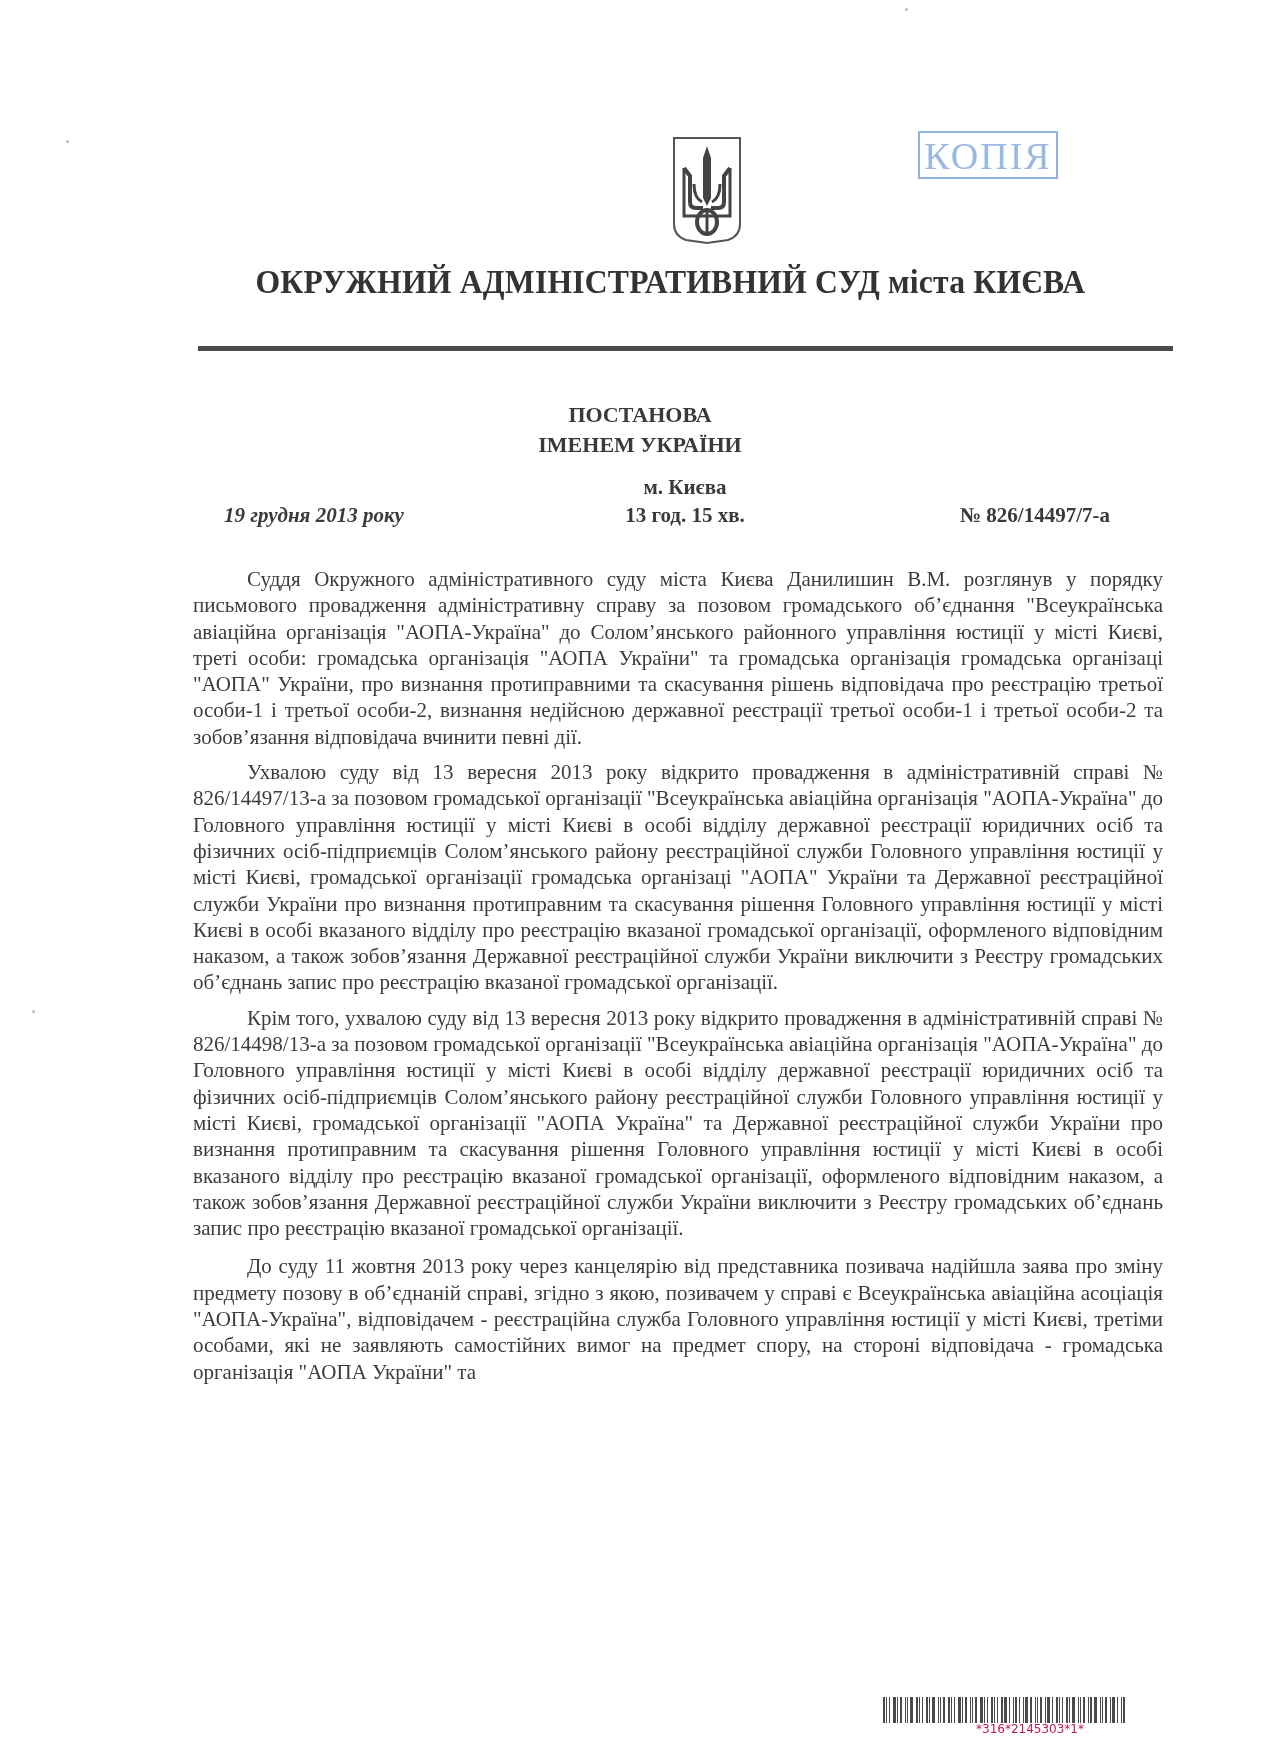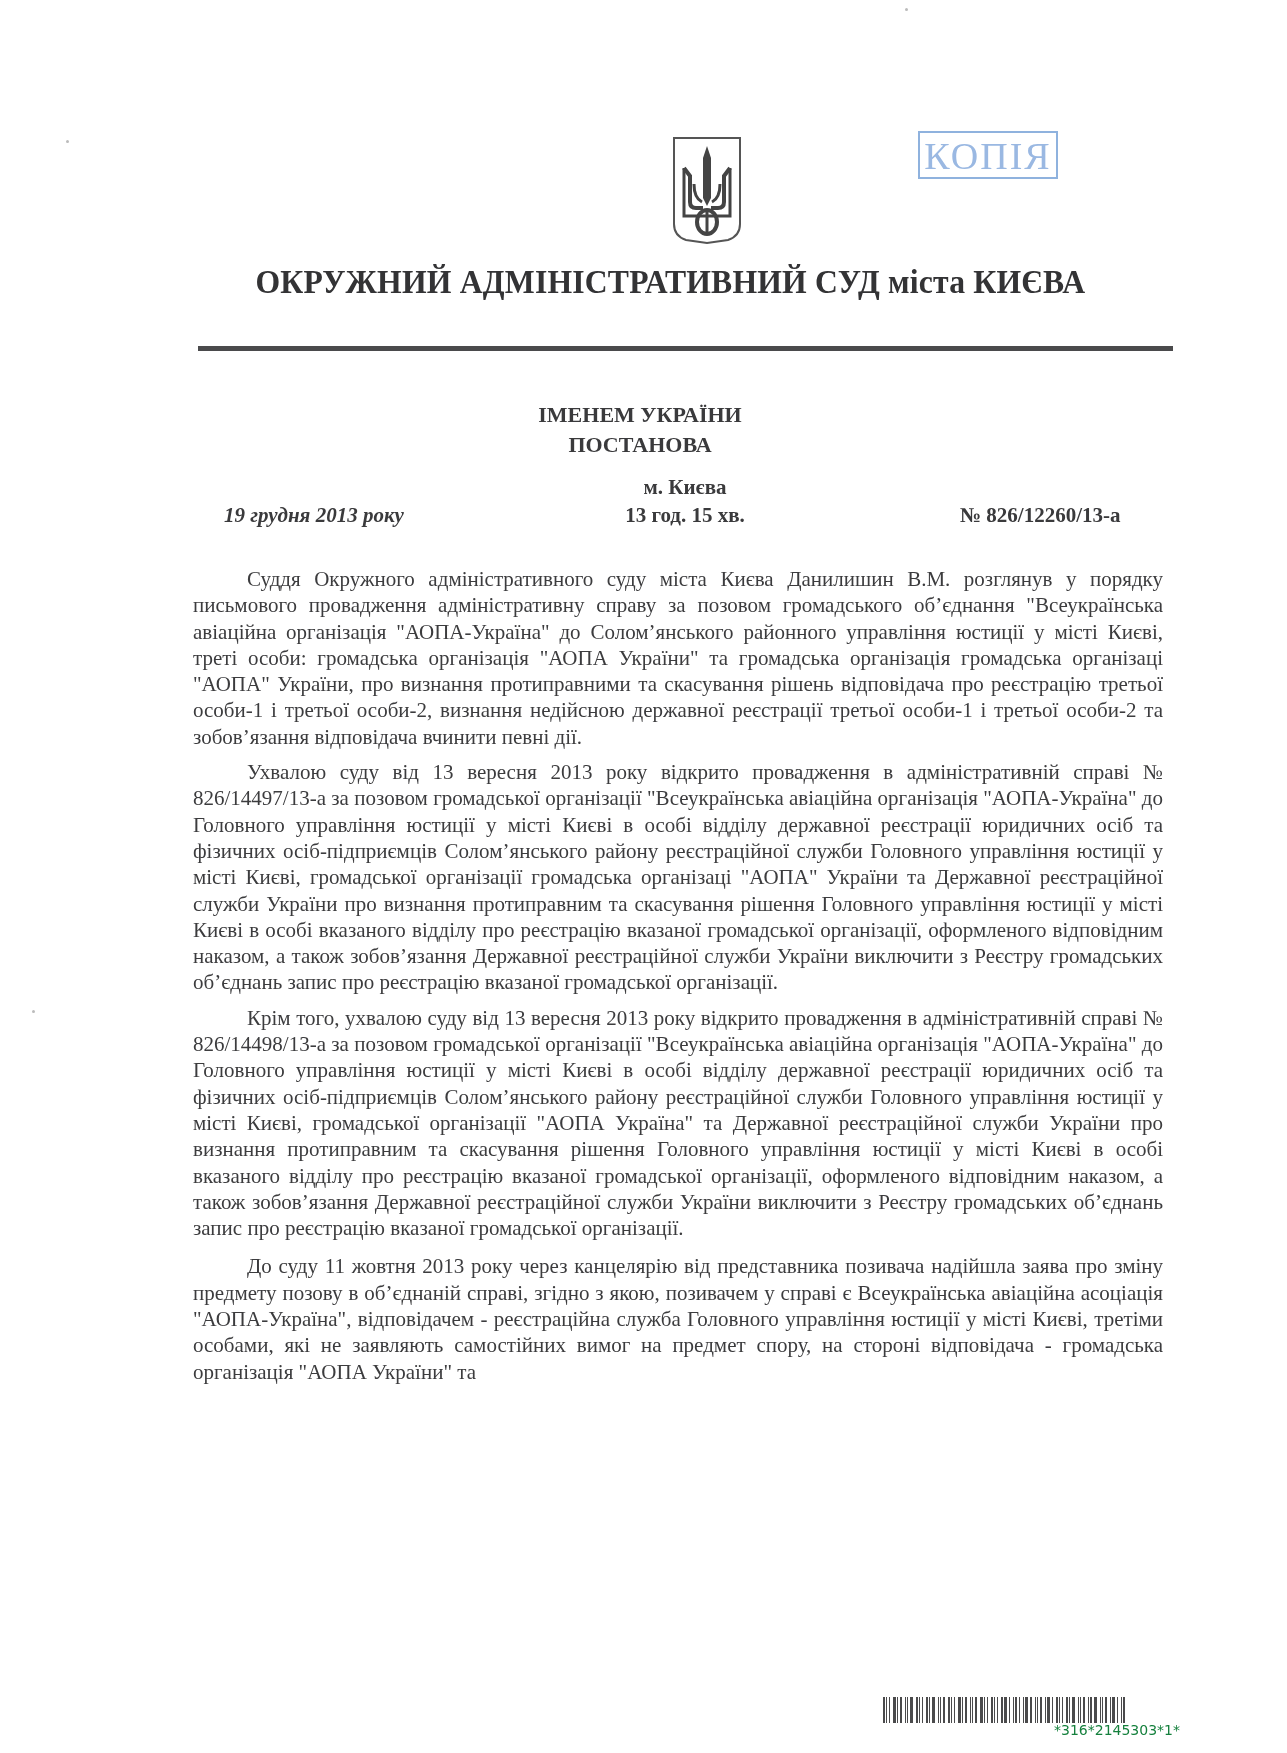--- a/index.html
+++ b/index.html
@@ -157,24 +157,24 @@
   .barcode span {
     display: block;
     background: #4a4a4c;
     margin-right: 2px;
   }
   .barcode-text {
     position: absolute;
     left: 880px;
     top: 1722px;
     width: 300px;
-    text-align: right;
+    text-align: center;
     font-family: "DejaVu Sans", sans-serif;
-    font-size: 14px;
-    color: #15803d;
+    font-size: 12px;
+    color: #be185d;
   }
   .speck {
     position: absolute;
     width: 3px; height: 3px;
     border-radius: 50%;
     background: #bbbbbb;
   }
 </style>
 </head>
 <body>
@@ -190,30 +190,30 @@
     <ellipse cx="35" cy="86" rx="10" ry="12" fill="none" stroke="#444" stroke-width="4"></ellipse>
     <path d="M35 74 L35 98" stroke="#444" stroke-width="3"></path>
   </svg>
 
   <div class="stamp">КОПІЯ</div>
 
   <div class="court-name">ОКРУЖНИЙ АДМІНІСТРАТИВНИЙ СУД міста КИЄВА</div>
   <div class="header-rule"></div>
 
   <div class="doc-type">
+    <span class="line2">ПОСТАНОВА</span>
     <span class="line2">ІМЕНЕМ УКРАЇНИ</span>
-    <span class="line2">ПОСТАНОВА</span>
   </div>
 
   <div class="place-row">
     <div class="place-city">м. Києва</div>
     <div class="place-date">19 грудня 2013 року</div>
     <div class="place-time">13 год. 15 хв.</div>
   </div>
-  <div class="case-number">№ 826/12260/13-а</div>
+  <div class="case-number">№ 826/14497/7-а</div>
 
   <div class="body-text">
     <p>Суддя Окружного адміністративного суду міста Києва Данилишин В.М. розглянув у порядку письмового провадження адміністративну справу за позовом громадського об’єднання "Всеукраїнська авіаційна організація "АОПА-Україна" до Солом’янського районного управління юстиції у місті Києві, треті особи: громадська організація "АОПА України" та громадська організація громадська організаці "АОПА" України, про визнання протиправними та скасування рішень відповідача про реєстрацію третьої особи-1 і третьої особи-2, визнання недійсною державної реєстрації третьої особи-1 і третьої особи-2 та зобов’язання відповідача вчинити певні дії.</p>
     <p>Ухвалою суду від 13 вересня 2013 року відкрито провадження в адміністративній справі № 826/14497/13-а за позовом громадської організації "Всеукраїнська авіаційна організація "АОПА-Україна" до Головного управління юстиції у місті Києві в особі відділу державної реєстрації юридичних осіб та фізичних осіб-підприємців Солом’янського району реєстраційної служби Головного управління юстиції у місті Києві, громадської організації громадська організаці "АОПА" України та Державної реєстраційної служби України про визнання протиправним та скасування рішення Головного управління юстиції у місті Києві в особі вказаного відділу про реєстрацію вказаної громадської організації, оформленого відповідним наказом, а також зобов’язання Державної реєстраційної служби України виключити з Реєстру громадських об’єднань запис про реєстрацію вказаної громадської організації.</p>
     <p class="gap-small">Крім того, ухвалою суду від 13 вересня 2013 року відкрито провадження в адміністративній справі № 826/14498/13-а за позовом громадської організації "Всеукраїнська авіаційна організація "АОПА-Україна" до Головного управління юстиції у місті Києві в особі відділу державної реєстрації юридичних осіб та фізичних осіб-підприємців Солом’янського району реєстраційної служби Головного управління юстиції у місті Києві, громадської організації "АОПА Україна" та Державної реєстраційної служби України про визнання протиправним та скасування рішення Головного управління юстиції у місті Києві в особі вказаного відділу про реєстрацію вказаної громадської організації, оформленого відповідним наказом, а також зобов’язання Державної реєстраційної служби України виключити з Реєстру громадських об’єднань запис про реєстрацію вказаної громадської організації.</p>
     <p class="gap-medium">До суду 11 жовтня 2013 року через канцелярію від представника позивача надійшла заява про зміну предмету позову в об’єднаній справі, згідно з якою, позивачем у справі є Всеукраїнська авіаційна асоціація "АОПА-Україна", відповідачем - реєстраційна служба Головного управління юстиції у місті Києві, третіми особами, які не заявляють самостійних вимог на предмет спору, на стороні відповідача - громадська організація "АОПА України" та</p>
   </div>
 
   <div class="barcode" id="barcode">
       <span style="width: 2px; margin-right: 1px;"></span>

